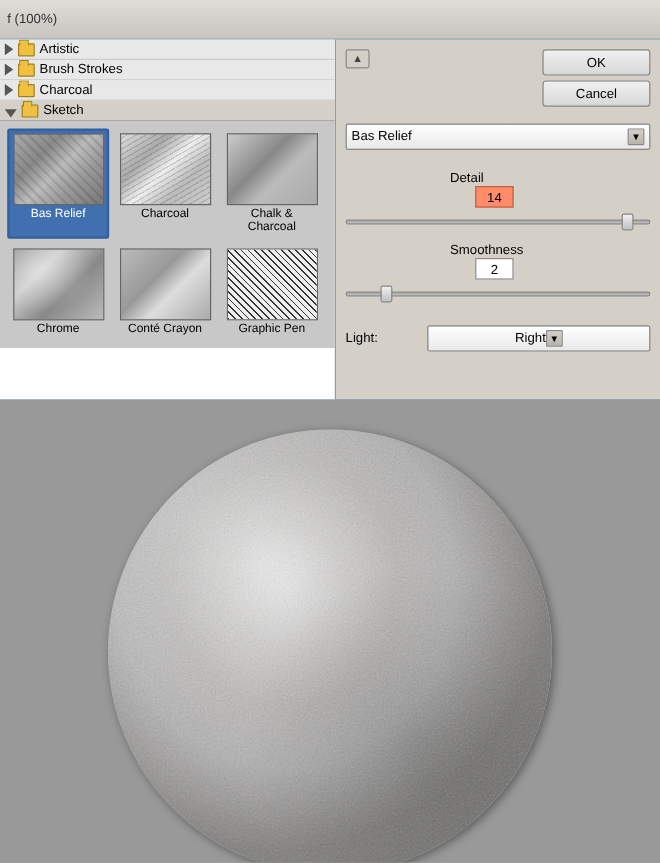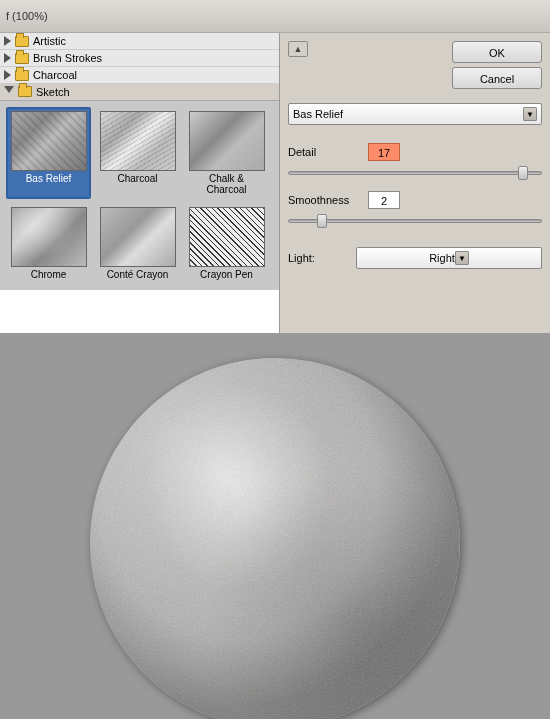--- a/index.html
+++ b/index.html
@@ -86,21 +86,21 @@
       color: #000;
     }
 
     
     #sketch-section {
       background: #d4d0c8;
     }
 
     .sketch-header {
       display: flex;
-      align-items: flex-start;
+      align-items: flex-end;
       padding: 2px 4px;
       background: #c8c8c8;
       border-bottom: 1px solid #aaa;
       cursor: pointer;
     }
 
     .filter-grid {
       display: grid;
       grid-template-columns: repeat(3, 85px);
       gap: 4px;
@@ -265,20 +265,21 @@
       align-items: center;
       justify-content: center;
       font-size: 8px;
       border-radius: 1px;
     }
 
     .control-row {
       display: flex;
       align-items: center;
       margin: 4px 0;
+      flex-direction: column;
     }
 
     .control-label {
       width: 80px;
       font-size: 11px;
       color: #000;
     }
 
     .control-value-box {
       width: 32px;
@@ -464,21 +465,21 @@
           <span class="filter-name">Chrome</span>
         </div>
 
         <div class="filter-item">
           <div class="filter-thumb thumb-conte"></div>
           <span class="filter-name">Conté Crayon</span>
         </div>
 
         <div class="filter-item">
           <div class="filter-thumb thumb-graphicpen"></div>
-          <span class="filter-name">Crayon Pen</span>
+          <span class="filter-name">Graphic Pen</span>
         </div>
 
       </div>
     </div>
   </div>
 
   <div id="controls-panel">
 
     <div style="display:flex; flex-direction:row; justify-content:space-between; align-items:flex-start;">
       <div class="scroll-up-btn">
@@ -493,21 +494,21 @@
     <div class="filter-select-row">
       <div class="filter-dropdown">
         <span>Bas Relief</span>
         <div class="dropdown-arrow">▼</div>
       </div>
     </div>
 
     <div style="margin-top:8px;">
       <div class="control-row">
         <span class="control-label">Detail</span>
-        <div class="control-value-box">17</div>
+        <div class="control-value-box">14</div>
       </div>
       <div class="slider-container" style="margin-left:0; width:100%;">
         <div class="slider-track">
           <div class="slider-thumb" style="left:93%;"></div>
         </div>
       </div>
     </div>
 
     <div style="">
       <div class="control-row">

